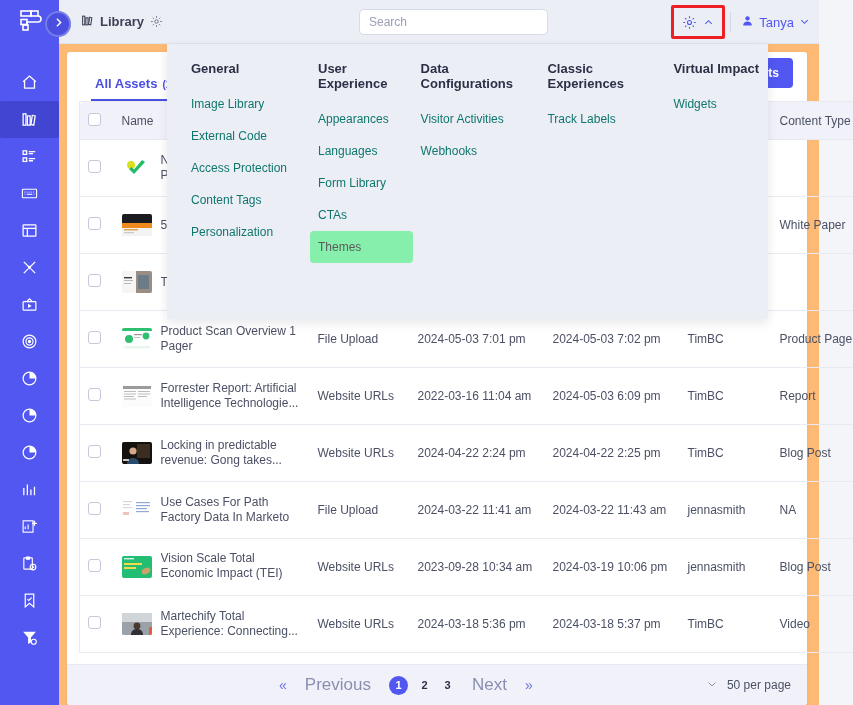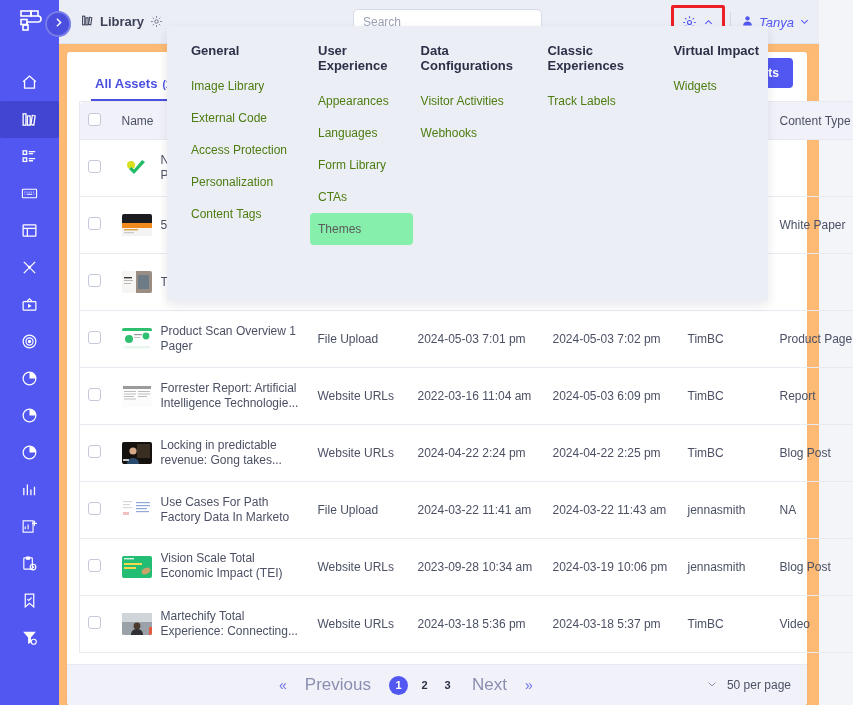--- a/index.html
+++ b/index.html
@@ -48,30 +48,30 @@
     background: #eceef6;
     display: flex; align-items: center;
     z-index: 20;
     border-bottom: 1px solid #e0e3ef;
   }
   .crumb {
     display: flex; align-items: center; gap: 6px;
     margin-left: 22px; color: #3c4257; font-size: 13px; font-weight: bold;
   }
   .crumb .gear-sm { color: #6e7285; display:flex; }
-  .searchwrap { position: absolute; left: 294px; top: 9px; }
+  .searchwrap { position: absolute; left: 300px; top: 9px; }
   .search-input {
     width: 189px; height: 26px; border-radius: 5px;
     border: 1px solid #d7daea; background: #fff;
     padding: 0 9px; font-size: 12px; color: #4a4f63;
     font-family: "Liberation Sans", sans-serif; outline: none;
   }
   .search-input::placeholder { color: #9aa0b4; }
 
-  .topright { position: absolute; right: 9px; top: 0; height: 44px; display: flex; align-items: center; gap: 0; font-style: italic; }
+  .topright { position: absolute; right: 9px; top: 0; height: 44px; display: flex; align-items: center; gap: 0; }
   .gear-box {
     position: relative;
     width: 54px; height: 34px; margin-right: 5px;
     display: flex; align-items: center; justify-content: center; gap: 6px;
     border: 3px solid #ec2024; border-radius: 2px;
     cursor: pointer;
   }
   .gear-box .gear-ic, .gear-box .caret-ic { color: #5257f2; display: flex; }
   .vdiv { width:1px; height:20px; background:#d3d7e6; margin-right:10px; }
   .user {
@@ -172,40 +172,40 @@
   }
   .pg-nums { display:flex; align-items:center; gap: 10px; }
   .pg-right {
     position: absolute; right: 16px; display: flex; align-items: center; gap: 9px;
     font-size: 12px; color: #4b5064; cursor: pointer;
   }
   .pg-right .chev { color: #8a8fb0; }
 
   
   .mega {
-    position: absolute; left: 167px; top: 26px;
+    position: absolute; left: 167px; top: 44px;
     width: 601px; height: 275px;
     background: #eceef6;
     box-shadow: 0 4px 10px rgba(25,30,60,0.10);
     z-index: 25;
     padding: 17px 0 0 0;
     display: flex;
   }
   .mega-col { padding-left: 0; }
   .mega-col.c0 { margin-left: 16px; width: 110px; }
   .mega-col.c1 { margin-left: 17px; width: 110px; }
   .mega-col.c2 { margin-left: 0px;  width: 136px; }
   .mega-col.c3 { margin-left: 0px;  width: 135px; }
   .mega-col.c4 { margin-left: 0px;  width: 110px; }
   .mega-head {
     font-size: 13px; font-weight: bold; color: #2b3047;
     margin-bottom: 12px; padding-left: 8px;
   }
   .mega-item {
-    font-size: 12px; color: #4d7c0f;
+    font-size: 12px; color: #0f766e;
     padding: 9px 8px; border-radius: 4px; cursor: pointer;
     white-space: nowrap;
   }
   .mega-item.hl { background: #86efac; color: #5b5b5b; }
 </style>
 </head>
 <body>
 
 <div id="app">
 
@@ -696,22 +696,22 @@
     </section>
   </main>
 
   <div class="mega">
 
     <div class="mega-col c0">
       <div class="mega-head">General</div>
       <div class="mega-item">Image Library</div>
       <div class="mega-item">External Code</div>
       <div class="mega-item">Access Protection</div>
+      <div class="mega-item">Content Tags</div>
       <div class="mega-item">Personalization</div>
-      <div class="mega-item">Content Tags</div>
     </div>
 
     <div class="mega-col c1">
       <div class="mega-head">User Experience</div>
       <div class="mega-item">Appearances</div>
       <div class="mega-item">Languages</div>
       <div class="mega-item">Form Library</div>
       <div class="mega-item">CTAs</div>
       <div class="mega-item hl">Themes</div>
     </div>

